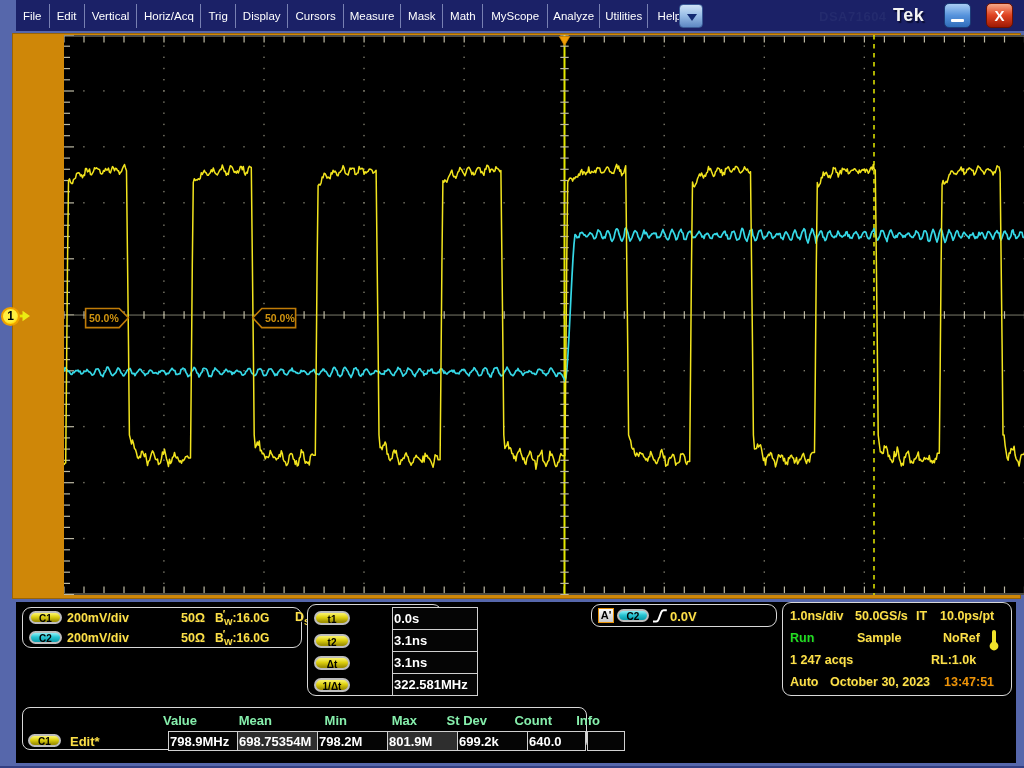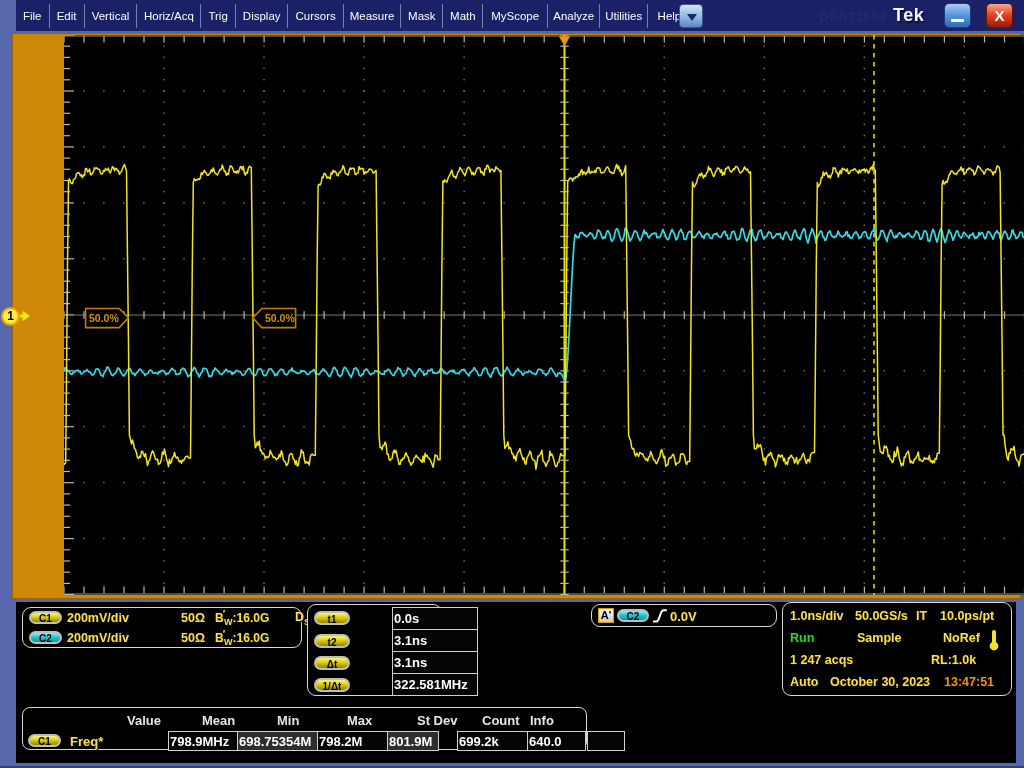--- a/index.html
+++ b/index.html
@@ -22,21 +22,21 @@
   box-shadow: inset 0 0 0 1px #9a6405; }
 #plot { position:absolute; left:16px; top:35px; width:1001px; height:560px; background:#000;margin-left:48px; }
 #blk { position:absolute; left:16px; top:602px; width:1000px; height:161px; background:#000; }
 #bstrip { position:absolute; left:0px; top:766px; width:1024px; height:2px; background:#333f82; }
 .panel { position:absolute; border:1px solid #d8d8d8; border-radius:9px; background:#000; }
 .pill { position:absolute; border-radius:9px; border:2px solid #bdbdbd; color:#000; font-weight:bold;
   text-align:center; }
 .wt { position:absolute; color:#fde047; font-weight:bold; font-size:12.5px; text-shadow:1px 1px 1px #111; white-space:nowrap; }
 .cell { position:absolute; border:1px solid #d0d0d0; height:20px; top:731px; color:#fff; font-weight:bold;
   font-size:13px; padding-left:1px; line-height:19px; background:#050505;margin-left:40px; }
-.hdr { position:absolute; top:713px; color:#e5e5e5; font-weight:bold; font-size:13px; text-align:left; }
+.hdr { position:absolute; top:713px; color:#86efac; font-weight:bold; font-size:13px; text-align:right; }
 #onemark { position:absolute; left:1px; top:307px; width:19px; height:19px; border-radius:50%;
   background:radial-gradient(circle at 45% 40%, #ffef40 55%, #ffd800 75%); border:2px solid #efa000;
   color:#000; font-weight:bold; font-size:12px; text-align:center; line-height:14.5px; z-index:5;
   box-sizing:border-box; }
 </style></head>
 <body>
 <div id="pframe"></div>
 <div id="plot"><svg id="scope" width="1001" height="560" viewBox="0 0 1001 560">
 <rect x="0" y="0.5" width="1001" height="1" fill="#9b9786"></rect>
 <rect x="0" y="558.5" width="1001" height="1" fill="#9b9786"></rect>
@@ -1271,22 +1271,22 @@
 <div class="hdr" style="left:127px;width:70px">Value</div>
 <div class="hdr" style="left:202px;width:70px">Mean</div>
 <div class="hdr" style="left:277px;width:70px">Min</div>
 <div class="hdr" style="left:347px;width:70px">Max</div>
 <div class="hdr" style="left:417px;width:70px">St Dev</div>
 <div class="hdr" style="left:482px;width:70px">Count</div>
 <div class="hdr" style="left:530px;width:70px">Info</div>
 <div class="cell" style="left:128px;width:70px">798.9MHz</div>
 <div class="cell" style="left:197px;width:81px;background:#2e2e2e">698.75354M</div>
 <div class="cell" style="left:277px;width:71px">798.2M</div>
-<div class="cell" style="left:347px;width:52px;background:#2e2e2e">801.9M</div>
+<div class="cell" style="left:347px;width:71px;background:#2e2e2e">801.9M</div>
 <div class="cell" style="left:417px;width:71px">699.2k</div>
 <div class="cell" style="left:487px;width:59px">640.0</div>
 <div class="cell" style="left:547px;width:38px"></div>
 <div class="pill" style="left:28px;top:734px;width:33px;height:13px;background:linear-gradient(180deg,#f8f060 8%,#ddcf10 45%,#9e9002 90%);font-size:10px;line-height:12px">C1</div>
-<div class="wt" style="left:70px;top:734px;font-size:13px">Freq*</div>
+<div class="wt" style="left:70px;top:734px;font-size:13px">Edit*</div>
 <div id="onemark">1</div>
 <svg style="position:absolute;left:19px;top:310px;z-index:4" width="12" height="12" viewBox="0 0 12 12">
  <rect x="0" y="4.6" width="4" height="2.8" fill="#e9e800"></rect>
  <polygon points="3.5,0.8 3.5,11.2 11,6" fill="#ecec14"></polygon>
   </svg>
 </body></html>

